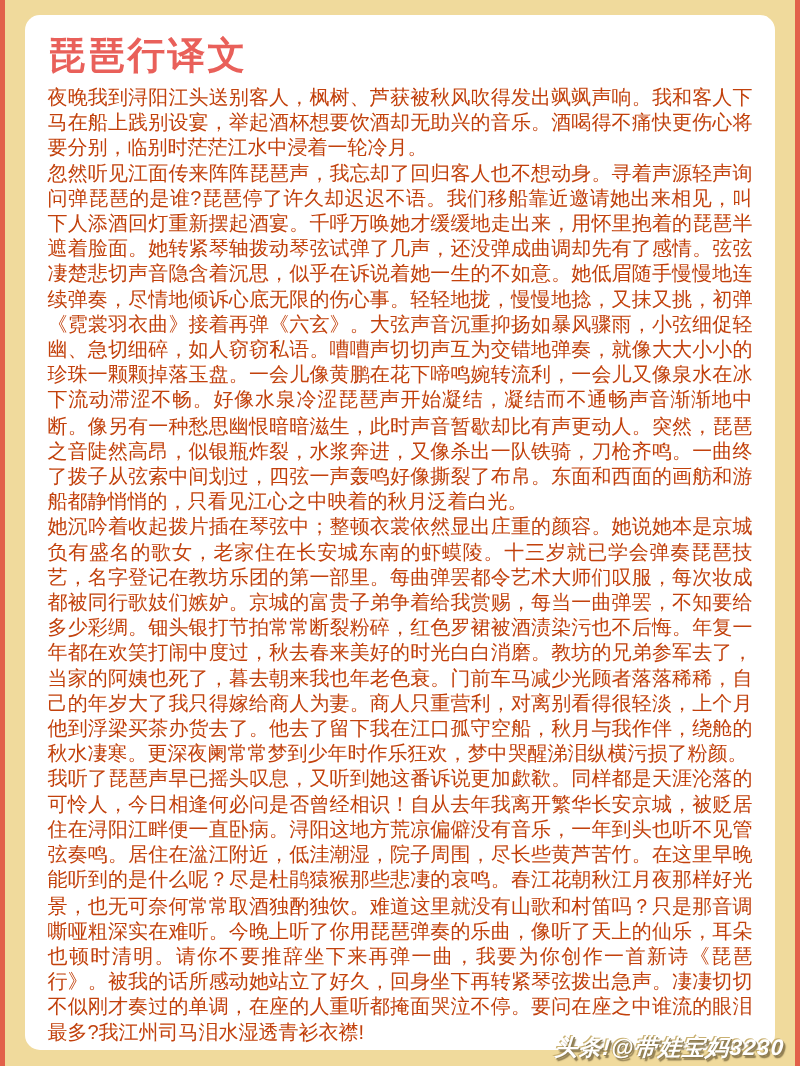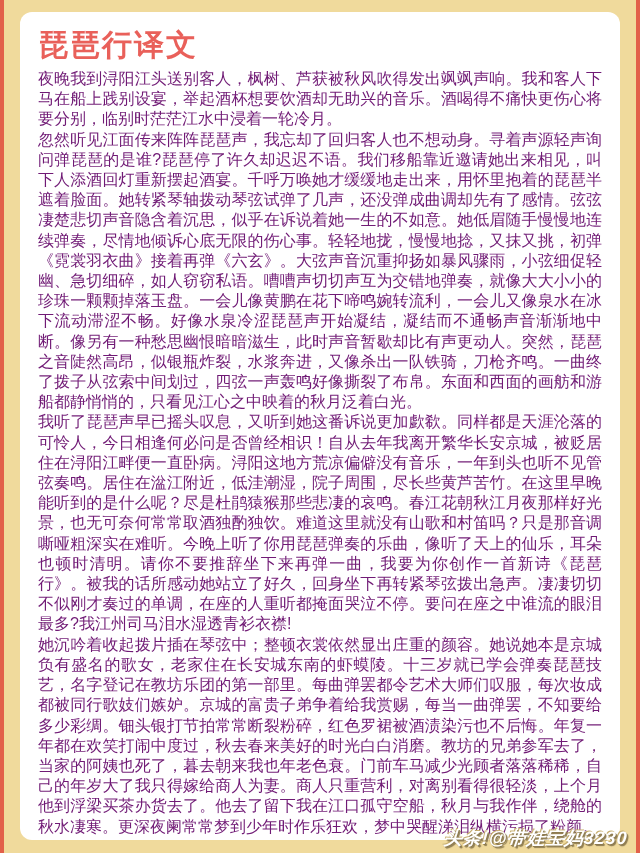--- a/index.html
+++ b/index.html
@@ -33,21 +33,21 @@
     color: #E9605A;
     font-size: 30px;
     font-weight: bold;
     letter-spacing: 2px;
     margin: 4px 0 8px 0;
     line-height: 1.1;
   }
   .body-text p {
     font-size: 16px;
     line-height: 20.2px;
-    color: #701a75;
+    color: #c2410c;
     text-align: justify;
     text-justify: inter-ideograph;
     word-break: break-all;
     margin: 0;
   }
   .watermark {
     position: absolute;
     right: 12px;
     bottom: 3px;
     z-index: 4;
@@ -68,18 +68,18 @@
 <body>
 
 <div class="edge left"></div>
 <div class="edge right"></div>
 
 <div class="card">
   <h1 class="title">琵琶行译文</h1>
   <div class="body-text">
     <p>夜晚我到浔阳江头送别客人，枫树、芦获被秋风吹得发出飒飒声响。我和客人下马在船上践别设宴，举起酒杯想要饮酒却无助兴的音乐。酒喝得不痛快更伤心将要分别，临别时茫茫江水中浸着一轮冷月。</p>
     <p>忽然听见江面传来阵阵琵琶声，我忘却了回归客人也不想动身。寻着声源轻声询问弹琵琶的是谁?琵琶停了许久却迟迟不语。我们移船靠近邀请她出来相见，叫下人添酒回灯重新摆起酒宴。千呼万唤她才缓缓地走出来，用怀里抱着的琵琶半遮着脸面。她转紧琴轴拨动琴弦试弹了几声，还没弹成曲调却先有了感情。弦弦凄楚悲切声音隐含着沉思，似乎在诉说着她一生的不如意。她低眉随手慢慢地连续弹奏，尽情地倾诉心底无限的伤心事。轻轻地拢，慢慢地捻，又抹又挑，初弹《霓裳羽衣曲》接着再弹《六玄》。大弦声音沉重抑扬如暴风骤雨，小弦细促轻幽、急切细碎，如人窃窃私语。嘈嘈声切切声互为交错地弹奏，就像大大小小的珍珠一颗颗掉落玉盘。一会儿像黄鹏在花下啼鸣婉转流利，一会儿又像泉水在冰下流动滞涩不畅。好像水泉冷涩琵琶声开始凝结，凝结而不通畅声音渐渐地中断。像另有一种愁思幽恨暗暗滋生，此时声音暂歇却比有声更动人。突然，琵琶之音陡然高昂，似银瓶炸裂，水浆奔进，又像杀出一队铁骑，刀枪齐鸣。一曲终了拨子从弦索中间划过，四弦一声轰鸣好像撕裂了布帛。东面和西面的画舫和游船都静悄悄的，只看见江心之中映着的秋月泛着白光。</p>
+    <p>她沉吟着收起拨片插在琴弦中；整顿衣裳依然显出庄重的颜容。她说她本是京城负有盛名的歌女，老家住在长安城东南的虾蟆陵。十三岁就已学会弹奏琵琶技艺，名字登记在教坊乐团的第一部里。每曲弹罢都令艺术大师们叹服，每次妆成都被同行歌妓们嫉妒。京城的富贵子弟争着给我赏赐，每当一曲弹罢，不知要给多少彩绸。钿头银打节拍常常断裂粉碎，红色罗裙被酒渍染污也不后悔。年复一年都在欢笑打闹中度过，秋去春来美好的时光白白消磨。教坊的兄弟参军去了，当家的阿姨也死了，暮去朝来我也年老色衰。门前车马减少光顾者落落稀稀，自己的年岁大了我只得嫁给商人为妻。商人只重营利，对离别看得很轻淡，上个月他到浮梁买茶办货去了。他去了留下我在江口孤守空船，秋月与我作伴，绕舱的秋水凄寒。更深夜阑常常梦到少年时作乐狂欢，梦中哭醒涕泪纵横污损了粉颜。</p>
     <p>我听了琵琶声早已摇头叹息，又听到她这番诉说更加歔欷。同样都是天涯沦落的可怜人，今日相逢何必问是否曾经相识！自从去年我离开繁华长安京城，被贬居住在浔阳江畔便一直卧病。浔阳这地方荒凉偏僻没有音乐，一年到头也听不见管弦奏鸣。居住在湓江附近，低洼潮湿，院子周围，尽长些黄芦苦竹。在这里早晚能听到的是什么呢？尽是杜鹃猿猴那些悲凄的哀鸣。春江花朝秋江月夜那样好光景，也无可奈何常常取酒独酌独饮。难道这里就没有山歌和村笛吗？只是那音调嘶哑粗深实在难听。今晚上听了你用琵琶弹奏的乐曲，像听了天上的仙乐，耳朵也顿时清明。请你不要推辞坐下来再弹一曲，我要为你创作一首新诗《琵琶行》。被我的话所感动她站立了好久，回身坐下再转紧琴弦拨出急声。凄凄切切不似刚才奏过的单调，在座的人重听都掩面哭泣不停。要问在座之中谁流的眼泪最多?我江州司马泪水湿透青衫衣襟!</p>
-    <p>她沉吟着收起拨片插在琴弦中；整顿衣裳依然显出庄重的颜容。她说她本是京城负有盛名的歌女，老家住在长安城东南的虾蟆陵。十三岁就已学会弹奏琵琶技艺，名字登记在教坊乐团的第一部里。每曲弹罢都令艺术大师们叹服，每次妆成都被同行歌妓们嫉妒。京城的富贵子弟争着给我赏赐，每当一曲弹罢，不知要给多少彩绸。钿头银打节拍常常断裂粉碎，红色罗裙被酒渍染污也不后悔。年复一年都在欢笑打闹中度过，秋去春来美好的时光白白消磨。教坊的兄弟参军去了，当家的阿姨也死了，暮去朝来我也年老色衰。门前车马减少光顾者落落稀稀，自己的年岁大了我只得嫁给商人为妻。商人只重营利，对离别看得很轻淡，上个月他到浮梁买茶办货去了。他去了留下我在江口孤守空船，秋月与我作伴，绕舱的秋水凄寒。更深夜阑常常梦到少年时作乐狂欢，梦中哭醒涕泪纵横污损了粉颜。</p>
   </div>
 </div>
 
 <div class="watermark">头条!@带娃宝妈3230</div>
 
 </body></html>

